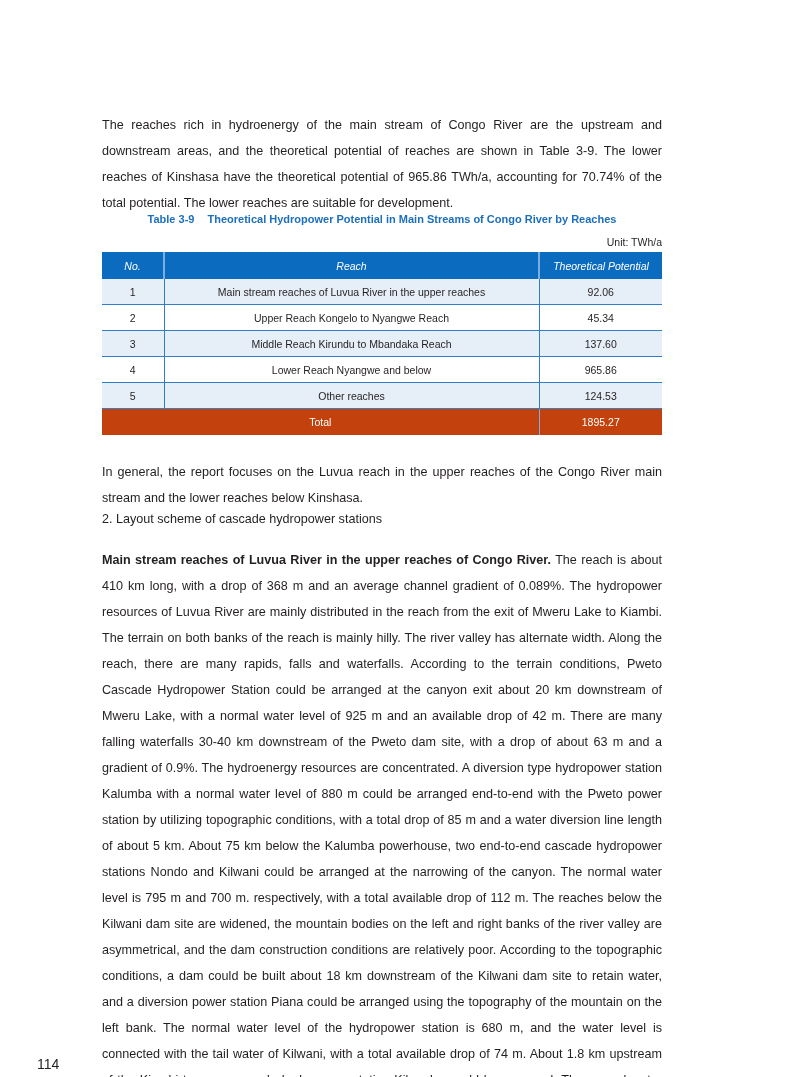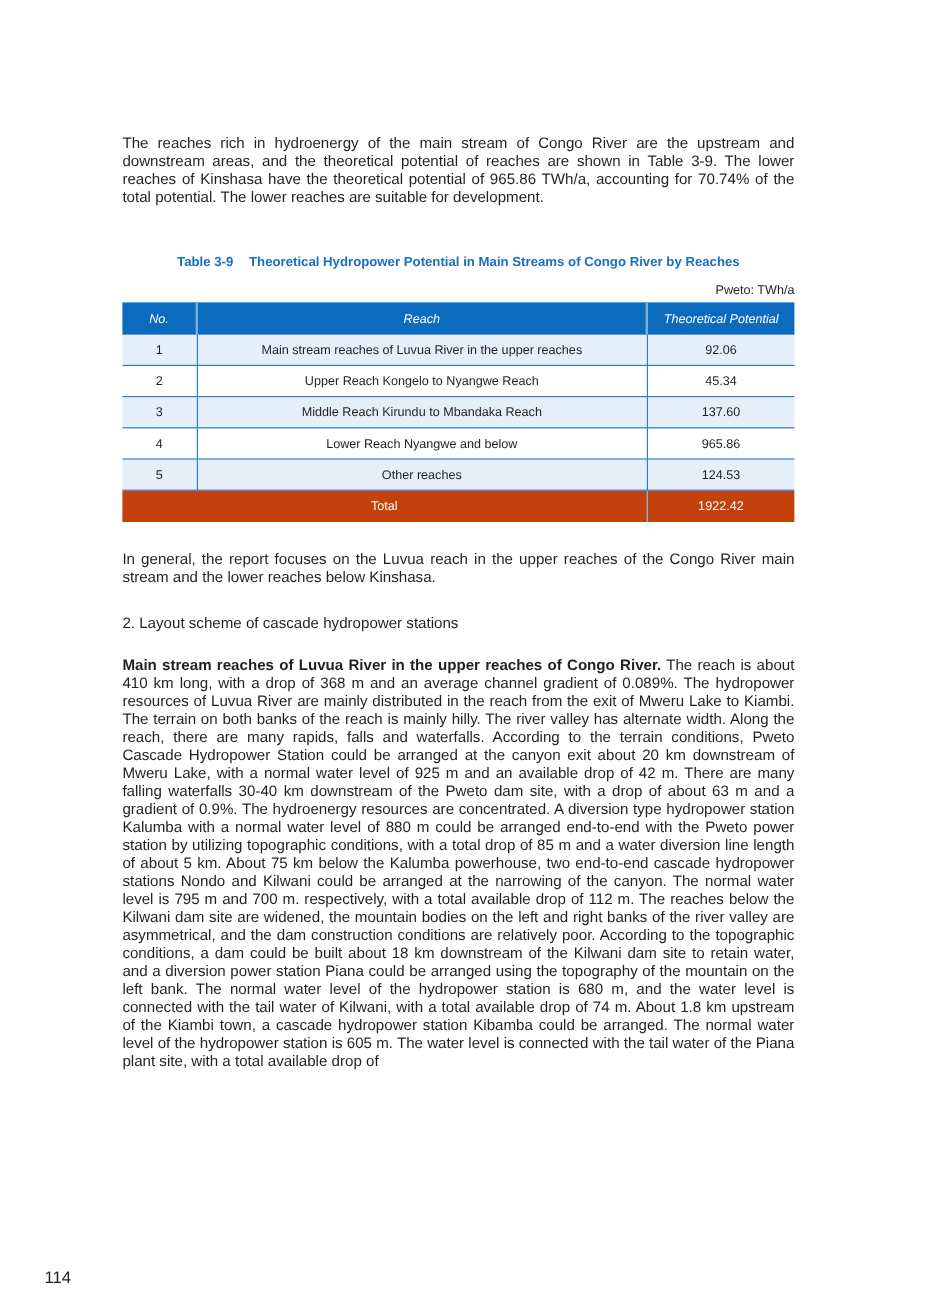--- a/index.html
+++ b/index.html
@@ -1,19 +1,19 @@
 <!DOCTYPE html>
 <html><head>
 <meta charset="utf-8">
 <style>
   html, body { margin: 0; padding: 0; background: #ffffff; }
   body { width: 793px; height: 1077px; position: relative; overflow: hidden;
          font-family: "Liberation Sans", sans-serif; color: #231f20; }
   .para { position: absolute; left: 102px; width: 560px; font-size: 12.6px;
-          line-height: 15px; text-align: justify; margin: 0; }
+          line-height: 26px; text-align: justify; margin: 0; }
   .p1 { top: 112px; }
   .caption { position: absolute; top: 213px; left: 102px; width: 560px; text-align: center;
              font-size: 11px; font-weight: bold; color: #1b6fbd; }
   .caption .num { margin-right: 10px; }
   .unit { position: absolute; top: 236px; left: 102px; width: 560px; text-align: right;
           font-size: 10.5px; color: #231f20; }
   table.t { position: absolute; top: 252px; left: 102px; width: 560px; border-collapse: collapse;
             font-size: 10.5px; }
   table.t th { background: #0b6bbf; color: #ffffff; font-weight: normal; height: 27px;
                padding: 0; text-align: center; border-right: 2px solid #79aee0; font-style: italic; }
@@ -34,21 +34,21 @@
 </style>
 </head>
 <body>
 
 <p class="para p1">The reaches rich in hydroenergy of the main stream of Congo River are the upstream and downstream areas, and the theoretical potential of reaches are shown in Table 3-9. The lower reaches of Kinshasa have the theoretical potential of 965.86 TWh/a, accounting for 70.74% of the total potential. The lower reaches are suitable for development.</p>
 
 <div class="caption">
   <span class="num">Table 3-9</span>
   <span>Theoretical Hydropower Potential in Main Streams of Congo River by Reaches</span>
 </div>
-<div class="unit">Pweto: TWh/a</div>
+<div class="unit">Unit: TWh/a</div>
 
 <table class="t">
   <thead>
     <tr>
       <th class="col-no">No.</th>
       <th>Reach</th>
       <th class="col-val">Theoretical Potential</th>
     </tr>
   </thead>
   <tbody>
@@ -72,21 +72,21 @@
       <td>Lower Reach Nyangwe and below</td>
       <td>965.86</td>
     </tr>
     <tr class="alt">
       <td>5</td>
       <td>Other reaches</td>
       <td>124.53</td>
     </tr>
     <tr class="total">
       <td colspan="2">Total</td>
-      <td>1922.42</td>
+      <td>1895.27</td>
     </tr>
   </tbody>
 </table>
 
 <p class="para p2">In general, the report focuses on the Luvua reach in the upper reaches of the Congo River main stream and the lower reaches below Kinshasa.</p>
 
 <p class="heading2">2. Layout scheme of cascade hydropower stations</p>
 
 <p class="para p3"><b>Main stream reaches of Luvua River in the upper reaches of Congo River.</b><span> The reach is about 410 km long, with a drop of 368 m and an average channel gradient of 0.089%. The hydropower resources of Luvua River are mainly distributed in the reach from the exit of Mweru Lake to Kiambi. The terrain on both banks of the reach is mainly hilly. The river valley has alternate width. Along the reach, there are many rapids, falls and waterfalls. According to the terrain conditions, Pweto Cascade Hydropower Station could be arranged at the canyon exit about 20 km downstream of Mweru Lake, with a normal water level of 925 m and an available drop of 42 m. There are many falling waterfalls 30-40 km downstream of the Pweto dam site, with a drop of about 63 m and a gradient of 0.9%. The hydroenergy resources are concentrated. A diversion type hydropower station Kalumba with a normal water level of 880 m could be arranged end-to-end with the Pweto power station by utilizing topographic conditions, with a total drop of 85 m and a water diversion line length of about 5 km. About 75 km below the Kalumba powerhouse, two end-to-end cascade hydropower stations Nondo and Kilwani could be arranged at the narrowing of the canyon. The normal water level is 795 m and 700 m. respectively, with a total available drop of 112 m. The reaches below the Kilwani dam site are widened, the mountain bodies on the left and right banks of the river valley are asymmetrical, and the dam construction conditions are relatively poor. According to the topographic conditions, a dam could be built about 18 km downstream of the Kilwani dam site to retain water, and a diversion power station Piana could be arranged using the topography of the mountain on the left bank. The normal water level of the hydropower station is 680 m, and the water level is connected with the tail water of Kilwani, with a total available drop of 74 m. About 1.8 km upstream of the Kiambi town, a cascade hydropower station Kibamba could be arranged. The normal water level of the hydropower station is 605 m. The water level is connected with the tail water of the Piana plant site, with a total available drop of</span></p>
 

